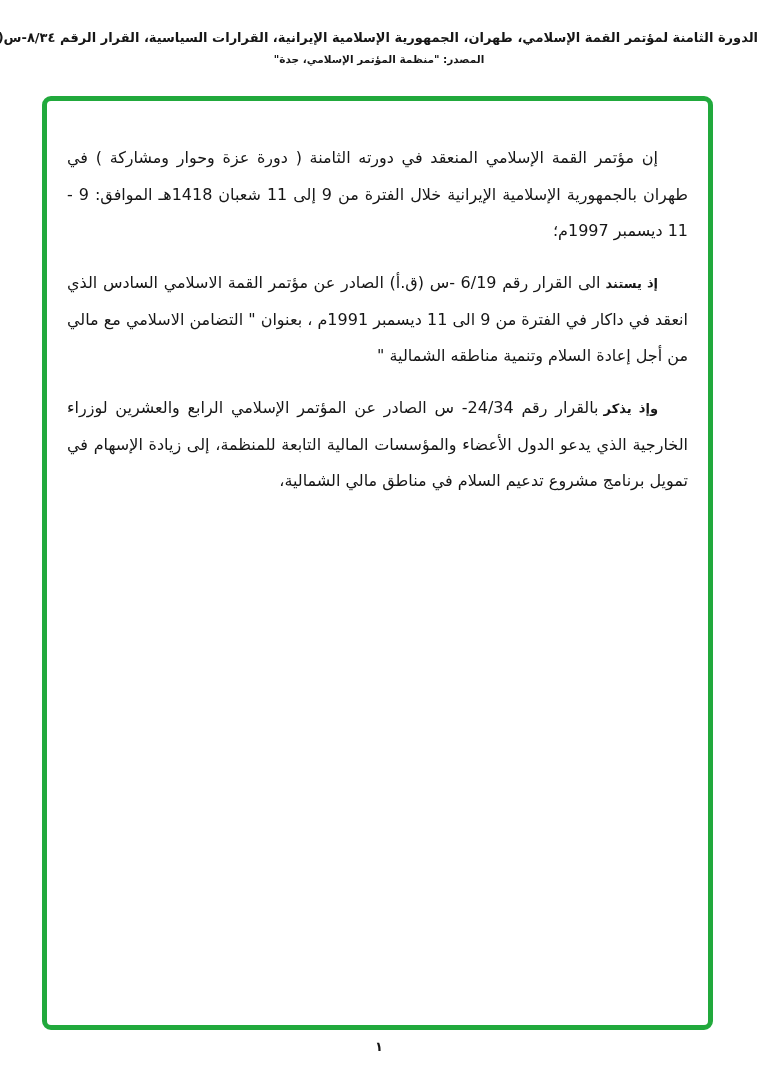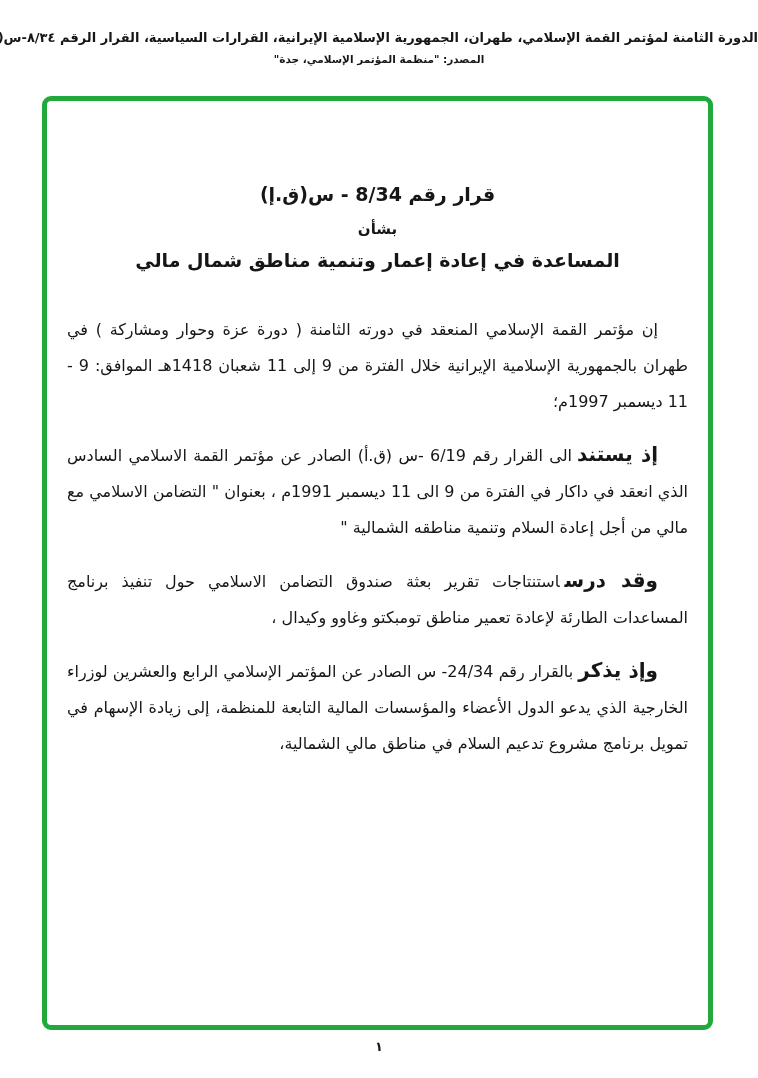--- a/index.html
+++ b/index.html
@@ -44,21 +44,21 @@
 
   
   .para {
     font-size: 16px;
     line-height: 36px;
     text-align: justify;
     text-indent: 30px;
     margin: 16px 0 0 0;
   }
   .para.first { margin-top: 39px; }
-  .para-lead { font-weight: bold; font-size: 20px; margin-left: 5px; }
+  .para-lead { font-weight: bold; font-size: 13px; margin-left: 5px; }
   .para-lead:empty { margin-left: 0; }
 
   
   .page-number {
     position: absolute; top: 1039px; left: 0; width: 758px;
     text-align: center; font-size: 13px; font-weight: bold;
   }
 </style>
 </head>
 <body>
@@ -66,38 +66,30 @@
 <div class="page">
 
   <div class="page-header">
     <div class="header-line1">الدورة الثامنة لمؤتمر القمة الإسلامي، طهران، الجمهورية الإسلامية الإيرانية، القرارات السياسية، القرار الرقم ٨/٣٤-س(ق.إ)</div>
     <div class="header-line2">المصدر:  "منظمة المؤتمر الإسلامي، جدة"</div>
   </div>
 
   <div class="doc-frame" style="border-color: rgb(33, 169, 60);">
     <div class="doc-content">
 
-      <div class="title-block">
-        <p class="title-line1">قرار رقم 8/34 - س(ق.إ)</p>
-        <p class="title-line2">بشأن</p>
-        <p class="title-line3">المساعدة في إعادة إعمار وتنمية مناطق شمال مالي</p>
-      </div>
 
       <p class="para first">
         <span class="para-lead"></span><span>إن مؤتمر القمة الإسلامي المنعقد في دورته الثامنة ( دورة عزة وحوار ومشاركة ) في طهران بالجمهورية الإسلامية الإيرانية خلال الفترة من 9 إلى 11 شعبان 1418هـ الموافق: 9 - 11 ديسمبر 1997م؛</span>
       </p>
 
       <p class="para">
         <span class="para-lead">إذ يستند</span><span>الى القرار رقم 6/19 -س (ق.أ) الصادر عن مؤتمر القمة الاسلامي السادس الذي انعقد في داكار في الفترة من 9 الى 11 ديسمبر 1991م ، بعنوان " التضامن الاسلامي مع مالي من أجل إعادة السلام وتنمية مناطقه الشمالية "</span>
       </p>
 
 
-      <p class="para">
-        <span class="para-lead">وقد درس</span><span>استنتاجات تقرير بعثة صندوق التضامن الاسلامي حول تنفيذ برنامج المساعدات الطارئة لإعادة تعمير مناطق تومبكتو وغاوو وكيدال ،</span>
-      </p>
 
       <p class="para">
         <span class="para-lead">وإذ يذكر</span><span>بالقرار رقم 24/34- س الصادر عن المؤتمر الإسلامي الرابع والعشرين لوزراء الخارجية الذي يدعو الدول الأعضاء والمؤسسات المالية التابعة للمنظمة، إلى زيادة الإسهام في تمويل برنامج مشروع تدعيم السلام في مناطق مالي الشمالية،</span>
       </p>
 
 
     </div>
   </div>
 
   <div class="page-number">١</div>

